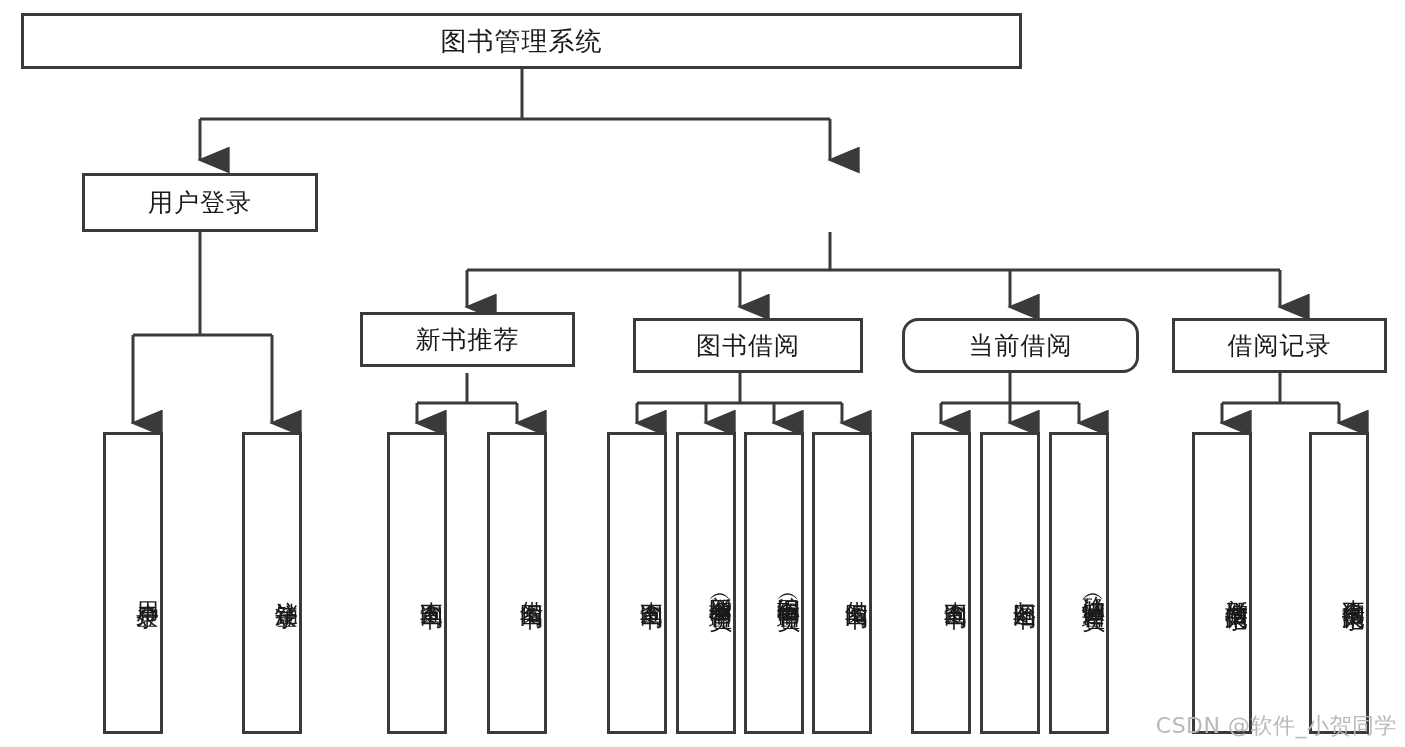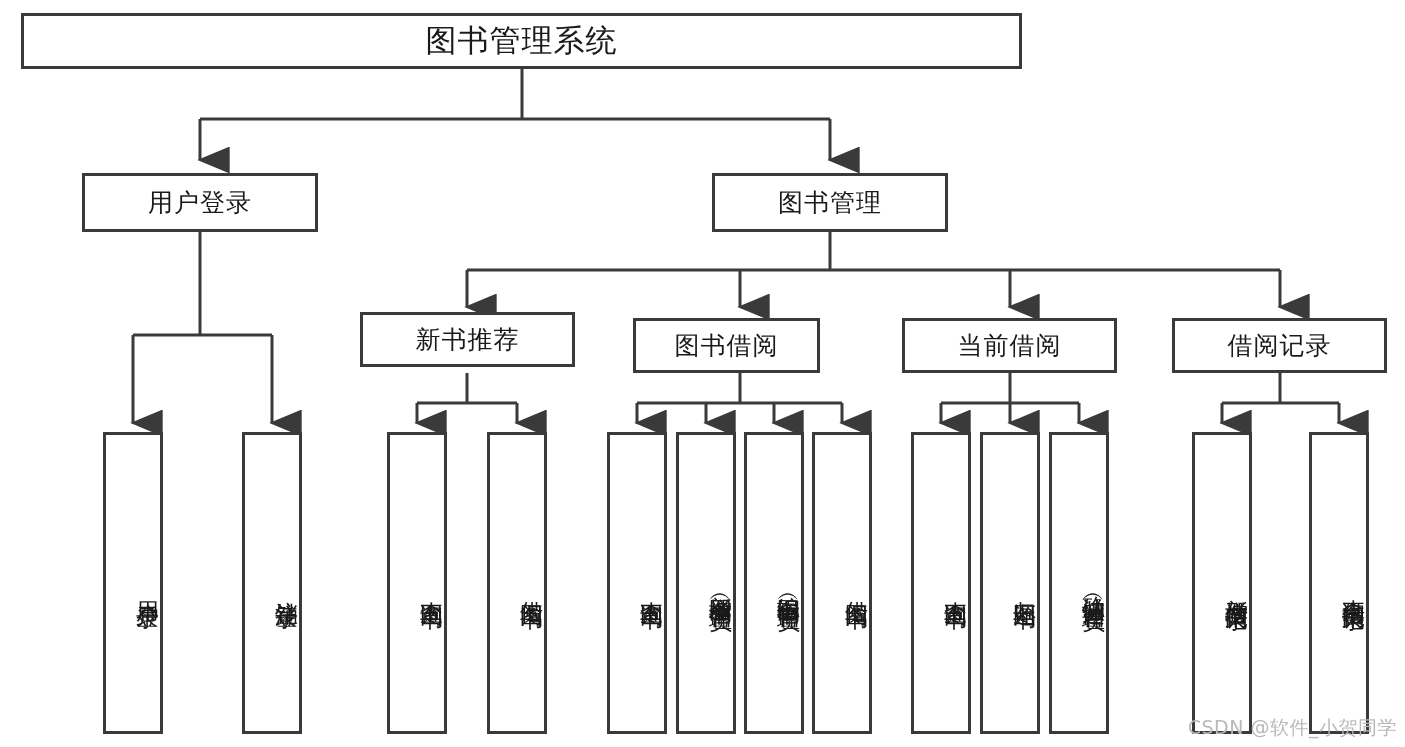--- a/index.html
+++ b/index.html
@@ -46,26 +46,26 @@
     padding-top: 8px;
     align-items: flex-start;
     justify-content: center;
   }
   .node.vert .vtext {
     writing-mode: vertical-rl;
     text-orientation: upright;
     white-space: normal;
     text-align: center;
   }
-  .node.root { font-size: 31px; justify-content: center; }
+  .node.root { font-size: 26px; justify-content: center; }
   .watermark {
     position: absolute;
     right: 8px;
     bottom: 6px;
-    font-size: 19px;
+    font-size: 22px;
     color: #b9b9b9;
     letter-spacing: 0.5px;
     z-index: 3;
     white-space: nowrap;
     margin-top: 8px;
   }
 </style>
 </head>
 <body>
 
@@ -121,31 +121,28 @@
     </g>
   </svg>
 
   <div class="node horiz root" style="left:21px; top:13px; width:1001px; height:56px;">
     <span>图书管理系统</span>
   </div>
 
   <div class="node horiz" style="left:82px; top:173px; width:236px; height:59px;">
     <span>用户登录</span>
   </div>
-  <div class="node horiz" style="left:712px; top:173px; width:236px; height:59px;">
-    <span>图书管理</span>
-  </div>
 
   <div class="node horiz" style="left:360px; top:312px; width:215px; height:55px;">
     <span>新书推荐</span>
   </div>
-  <div class="node horiz" style="left:633px; top:318px; width:187px; height:55px;">
+  <div class="node horiz" style="left:633px; top:318px; width:230px; height:55px;">
     <span>图书借阅</span>
   </div>
-  <div class="node horiz" style="left:902px; top:318px; width:215px; height:55px;">
+  <div class="node horiz" style="left:902px; top:318px; width:237px; height:55px;border-radius:16px;">
     <span>当前借阅</span>
   </div>
   <div class="node horiz" style="left:1172px; top:318px; width:215px; height:55px;font-family:Liberation Mono, monospace;">
     <span>借阅记录</span>
   </div>
 
   <div class="node vert" style="left:103px; top:432px; width:60px; height:302px;">
     <span class="vtext">用户登录</span>
   </div>
   <div class="node vert" style="left:242px; top:432px; width:60px; height:302px;">

